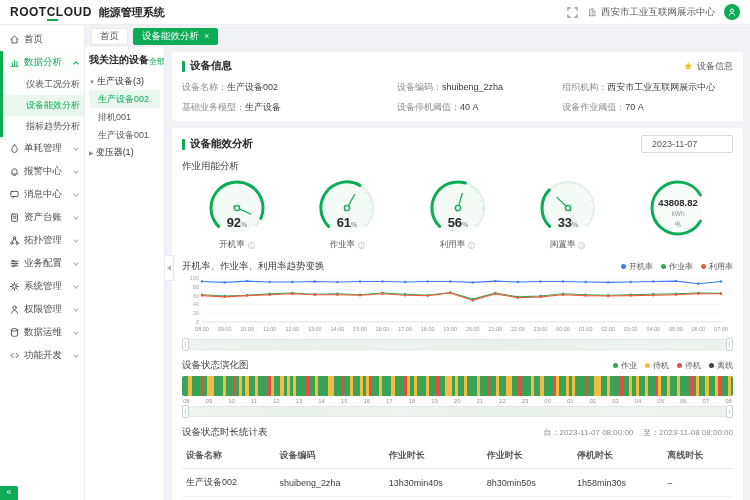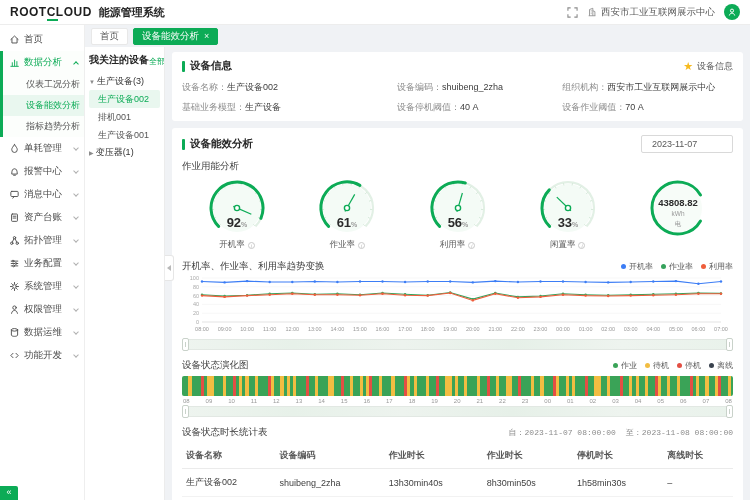--- a/index.html
+++ b/index.html
@@ -86,21 +86,21 @@
 
   .slider { position:relative; height:11px; background:linear-gradient(90deg,#eef4ef, #e7f1e9 20%, #edf3ee 40%, #e6f0e8 60%, #eef4ef 80%, #e9f2eb); border:1px solid #e2e8e3; border-radius:2px; margin:2px 1px 0; }
   .slider .handle { position:absolute; top:-2px; width:7px; height:13px; background:#fff; border:1px solid #c9d2ca; border-radius:2px; cursor:ew-resize; }
   .slider .handle.left { left:-2px; } .slider .handle.right { right:-2px; }
   .slider .handle::after { content:""; display:block; width:1px; height:5px; background:#c9d2ca; margin:3px auto 0; }
 
   .strip { display:flex; height:20px; border-radius:2px; overflow:hidden; margin-top:4px; }
   .strip > div { flex:1; }
   .strip-labels { display:flex; justify-content:space-between; font-size:6px; color:#999; margin-top:2px; padding:0 1px; }
 
-  .range-text { font-size:8px; color:#8c8c8c; display:flex; gap:10px;font-family:Liberation Mono, monospace; }
+  .range-text { font-size:8px; color:#8c8c8c; display:flex; gap:10px; }
   table.status-table { width:100%; border-collapse:collapse; margin-top:4px; }
   .status-table th { text-align:left; font-size:9px; color:#595959; font-weight:bold; padding:6px 4px; border-bottom:1px solid #ebebeb; }
   .status-table td { text-align:left; font-size:9px; color:#404040; padding:7px 4px; border-bottom:1px solid #f2f2f2; }
 
   svg text { font-family:"Liberation Sans","DejaVu Sans",sans-serif; }
 </style>
 </head>
 <body>
 
 <div class="app">

